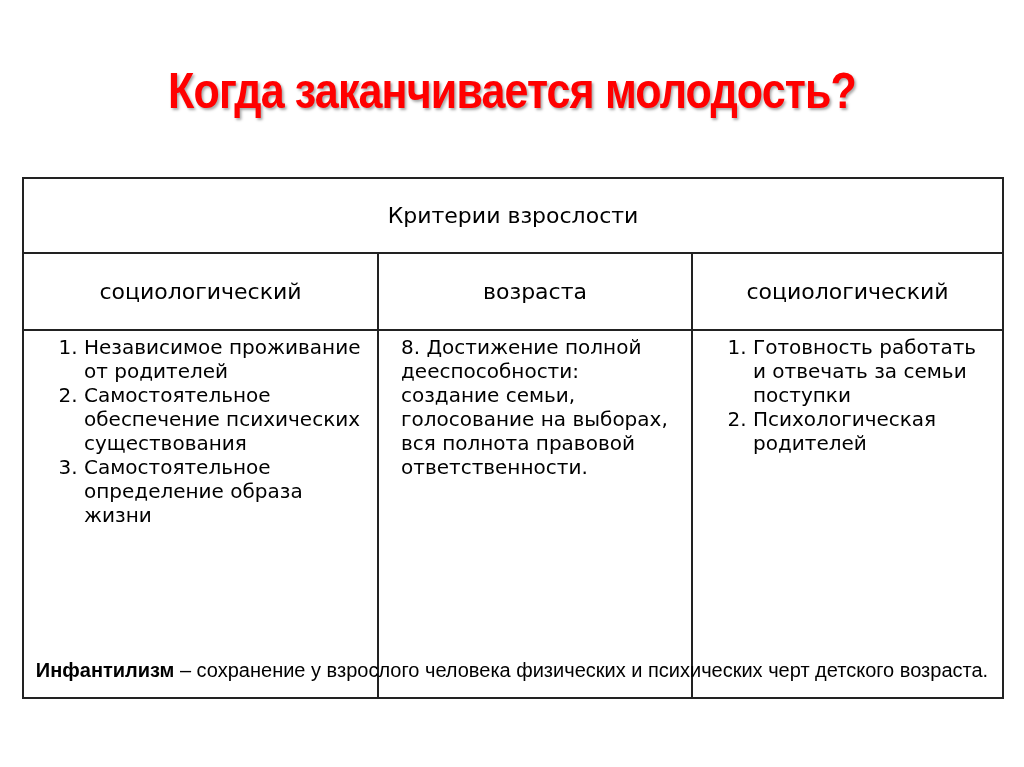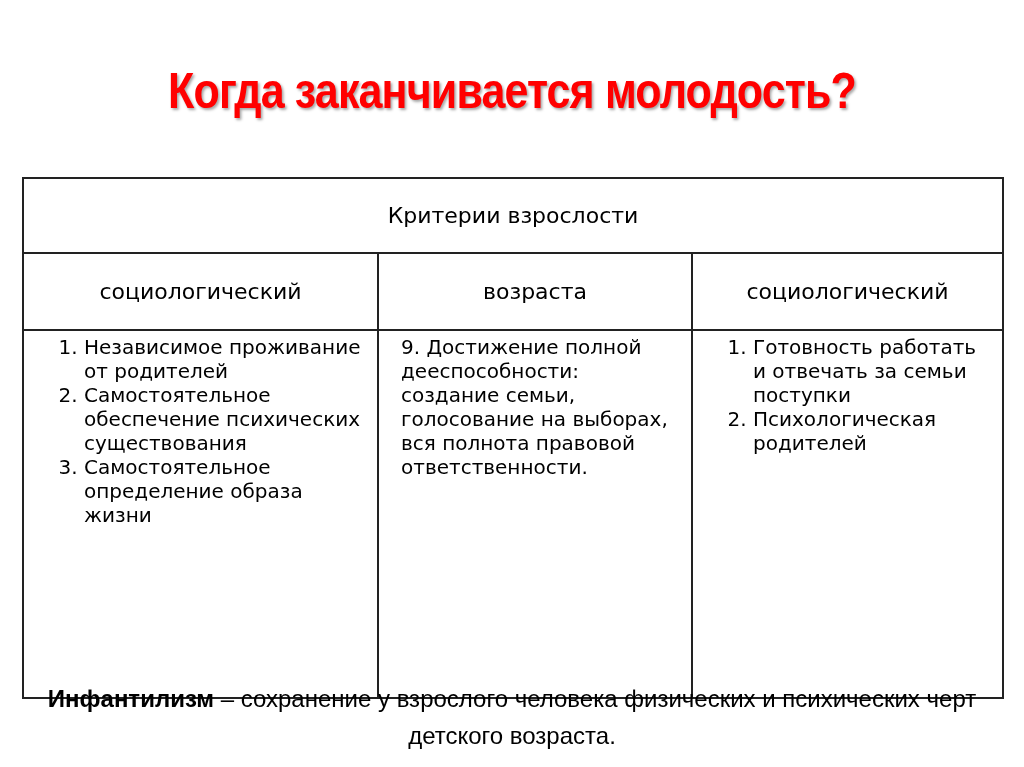--- a/index.html
+++ b/index.html
@@ -17,21 +17,21 @@
   }
   table.crit td, table.crit th { border:2px solid #222; padding:12px; }
   .hdr { height:49px; text-align:center; font-weight:normal; font-size:22px; vertical-align:middle; }
   .sub { height:51px; text-align:center; font-weight:normal; font-size:22px; vertical-align:middle; }
   .body-cell { height:350px; vertical-align:top; font-size:20px; line-height:24px; padding-top:4px !important; }
   ol { margin:0; padding:0 0 0 48px; }
   ol li { padding-left:0; }
   .plain { padding:0 8px 0 10px; }
   .footnote {
     position:absolute; left:0; top:652px; width:1024px; text-align:center;
-    font-family:"Liberation Sans", sans-serif; font-size:24px; line-height:37px; color:#000;margin-top:28px;
+    font-family:"Liberation Sans", sans-serif; font-size:20px; line-height:37px; color:#000;
   }
   .footnote b { font-weight:bold; }
 </style>
 </head>
 <body>
 
 <div class="title">Когда заканчивается молодость?</div>
 
 <table class="crit">
   <colgroup>
@@ -50,21 +50,21 @@
   </tr>
   <tr>
     <td class="body-cell">
       <ol>
         <li>Независимое проживание от родителей</li>
         <li>Самостоятельное обеспечение психических существования</li>
         <li>Самостоятельное определение образа жизни</li>
       </ol>
     </td>
     <td class="body-cell">
-      <div class="plain">9. Достижение полной дееспособности: создание семьи, голосование на выборах, вся полнота правовой ответственности.</div>
+      <div class="plain">8. Достижение полной дееспособности: создание семьи, голосование на выборах, вся полнота правовой ответственности.</div>
     </td>
     <td class="body-cell">
       <ol>
         <li>Готовность работать и отвечать за семьи поступки</li>
         <li>Психологическая родителей</li>
       </ol>
     </td>
   </tr>
 </tbody>
   </table>

